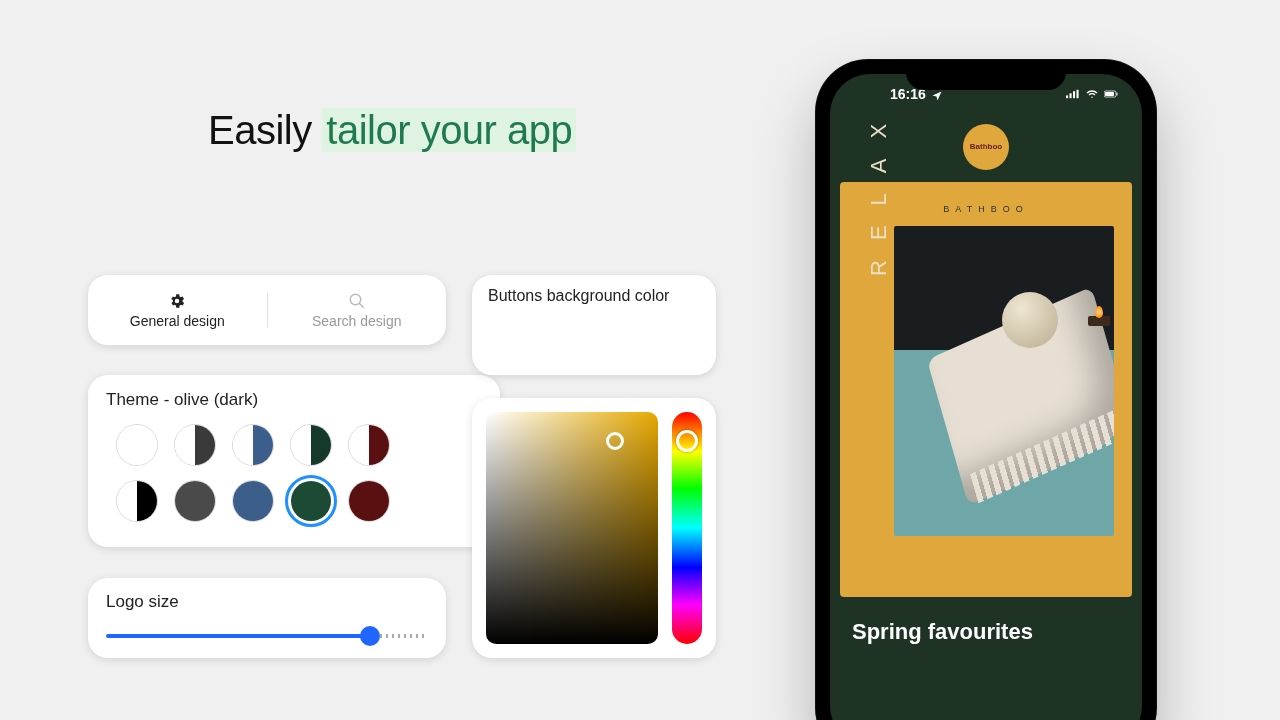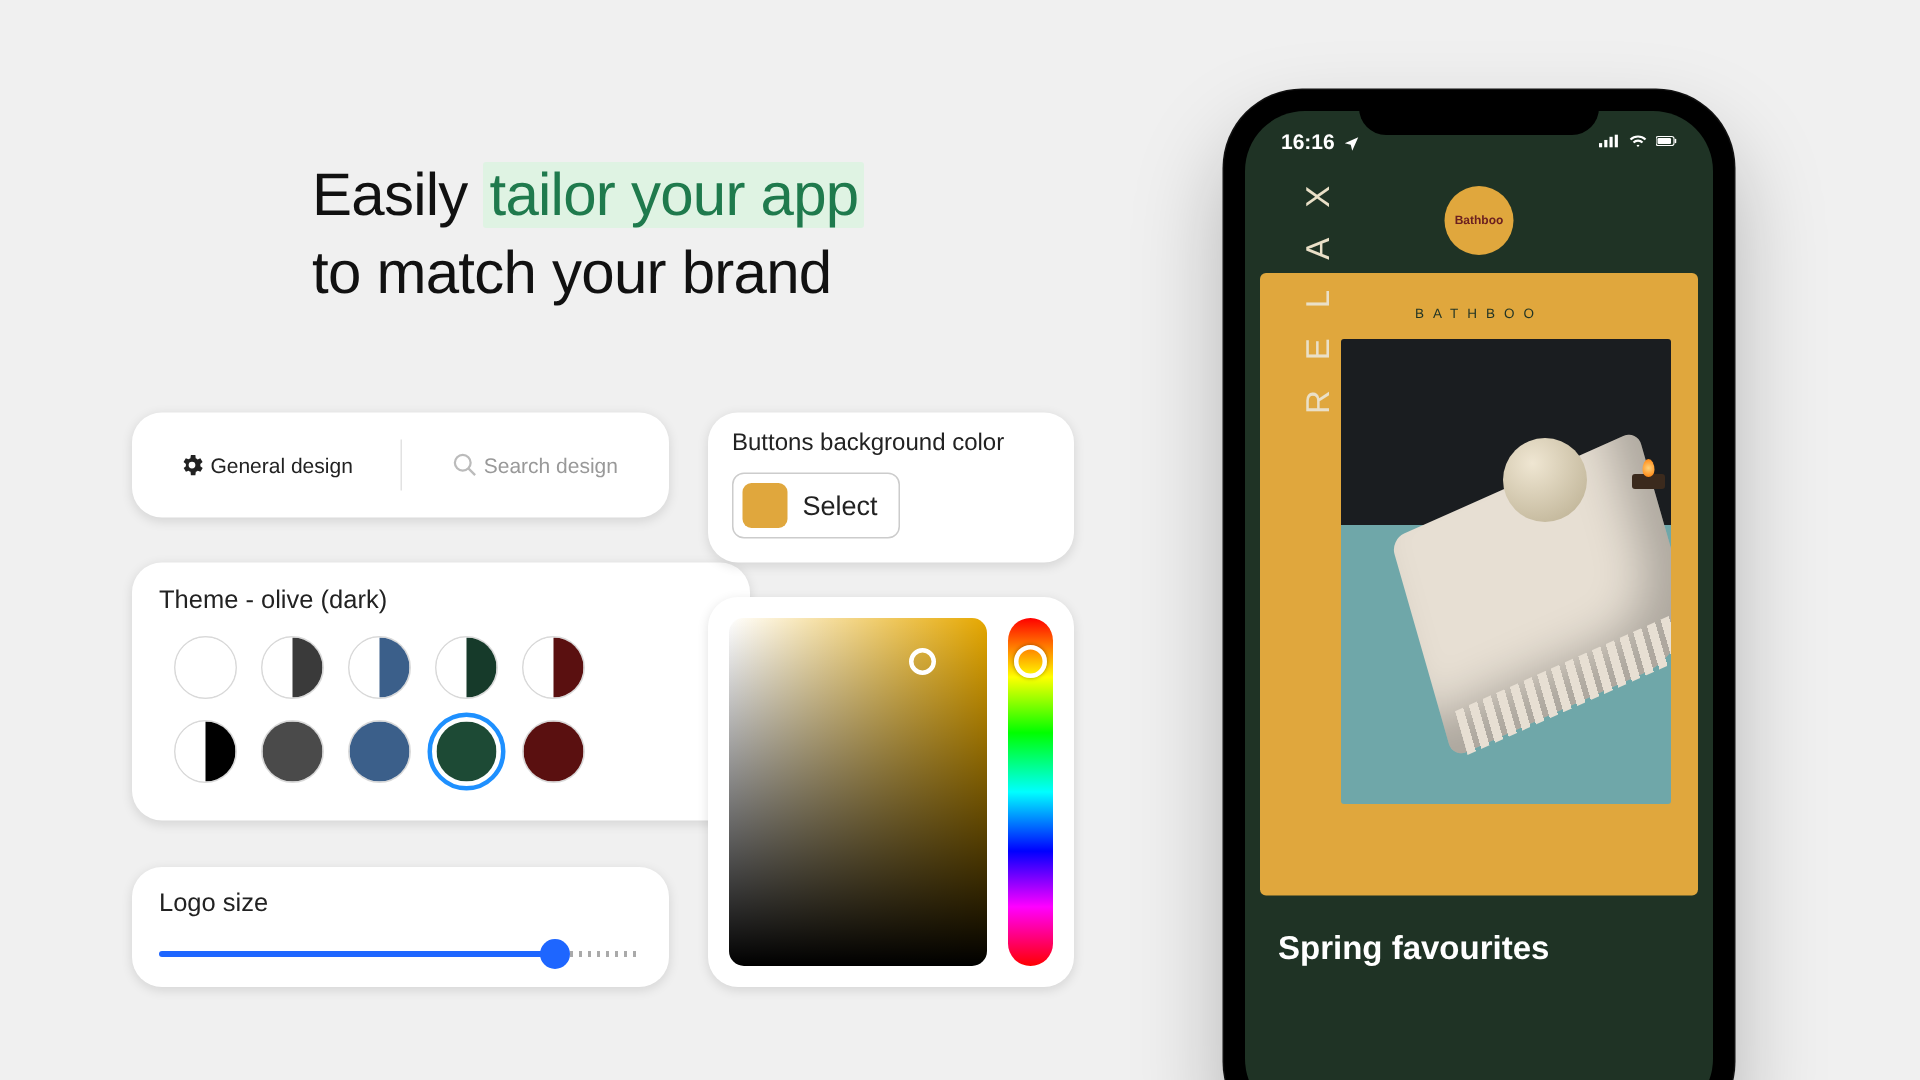--- a/index.html
+++ b/index.html
@@ -8,21 +8,21 @@
 
   
   .headline { position: absolute; left: 208px; top: 104px; font-size: 40px; font-weight: 500; color: #111; line-height: 1.3; letter-spacing: -0.5px; }
   .highlight { color: #1f7a4d; background: #dff3e3; padding: 0 4px; border-radius: 2px; }
 
   
   .card { position: absolute; background: #fff; border-radius: 20px; box-shadow: 0 2px 8px rgba(0,0,0,0.12); }
 
   
   .tabs-card { left: 88px; top: 275px; width: 358px; height: 70px; display: flex; align-items: center; }
-  .tab { flex: 1; display: flex; flex-direction: row; align-items: center; justify-content: center; gap: 3px; height: 100%; cursor: pointer; }
+  .tab { flex: 1; display: flex; flex-direction: column; align-items: center; justify-content: center; gap: 3px; height: 100%; cursor: pointer; }
   .tab-label { font-size: 14px; font-weight: 500; color: #999; }
   .tab.active .tab-label { color: #222; }
   .tab-div { width: 1px; height: 34px; background: #e2e2e2; }
   .gear-icon { width: 18px; height: 18px; fill: #222; }
   .search-icon { width: 18px; height: 18px; stroke: #bbb; fill: none; stroke-width: 2; }
 
   
   .theme-card { left: 88px; top: 375px; width: 412px; height: 172px; padding: 15px 18px 14px; }
   .theme-title { font-size: 17px; color: #222; margin-bottom: 14px; }
   .swatch-row { display: flex; gap: 16px; margin-bottom: 14px; padding-left: 10px; }
@@ -55,21 +55,21 @@
   .sat-cursor { position: absolute; width: 18px; height: 18px; border: 3px solid #fff; border-radius: 50%; top: 20px; right: 34px; }
   .hue-bar { width: 30px; border-radius: 15px; position: relative;
     background: linear-gradient(to bottom, #ff0000 0%, #ffff00 17%, #00ff00 33%, #00ffff 50%, #0000ff 67%, #ff00ff 83%, #ff0000 100%); }
   .hue-cursor { position: absolute; width: 22px; height: 22px; border: 3px solid #fff; border-radius: 50%; left: 50%; top: 18px; transform: translateX(-50%); box-shadow: 0 0 3px rgba(0,0,0,.4); }
 
   
   .phone { position: absolute; left: 816px; top: 60px; width: 340px; height: 700px; background: #000; border-radius: 52px; padding: 14px; box-shadow: 0 0 0 1px #111, 0 30px 60px rgba(0,0,0,.25); }
   .phone:before { content:""; position:absolute; top:0; left:50%; transform:translateX(-50%); width:160px; height:30px; background:#000; border-radius: 0 0 18px 18px; z-index:3; }
   .screen { width: 100%; height: 100%; background: #1f3325; border-radius: 40px; overflow: hidden; position: relative; color:#fff; }
   .status-bar { position: absolute; top: 12px; left: 0; right: 0; display:flex; justify-content:space-between; padding: 0 24px; font-size: 14px; font-weight:600; z-index:2;}
-  .status-left { display:flex; align-items:flex-end; gap:4px; }
+  .status-left { display:flex; align-items:flex-end; gap:4px;margin-left:36px; }
   .status-right { display:flex; align-items:center; gap:5px; }
   .loc-icon, .sig-icon, .wifi-icon, .bat-icon { width:14px; height:12px; fill:#fff; }
 
   .brand-logo { position:absolute; top:50px; left:50%; transform:translateX(-50%); width:46px; height:46px; border-radius:50%; background:#e0a73d; display:flex; align-items:center; justify-content:center; font-size:8px; color:#6b2020; font-weight:600; text-align:center; line-height:1; }
   .hero { position:absolute; top:108px; left:10px; right:10px; height:415px; background:#e0a73d; border-radius:4px; padding:22px 18px; }
   .hero-label { text-align:center; font-size:9px; letter-spacing:6px; color:#1f3325; margin-bottom:12px; }
   .hero-img-wrap { position:relative; width: 220px; height: 310px; margin: 0 0 0 auto; }
   .hero-img { position:absolute; inset:0; background:
      radial-gradient(circle at 70% 35%, #d6cdb8 0 26px, transparent 27px),
      linear-gradient(180deg, #1a1d20 0 40%, #6fa7a9 40% 100%);
@@ -80,21 +80,20 @@
   .candle:before{content:"";position:absolute;left:50%;top:-10px;transform:translateX(-50%);width:8px;height:12px;background:radial-gradient(circle,#ffd27a,#ff7a00);border-radius:50% 50% 50% 50% / 60% 60% 40% 40%;}
   .ball { position:absolute; left:108px; top:66px; width:56px; height:56px; border-radius:50%; background:radial-gradient(circle at 35% 30%, #efe6d2, #b9ad8f);}
   .relax { position:absolute; left:-28px; top:50px; transform: rotate(-90deg); transform-origin: left top; font-size:22px; letter-spacing:20px; color:#eae0c8; font-weight:300; }
   .section-title { position:absolute; left:22px; top:545px; font-size:22px; font-weight:700; }
 </style>
 </head>
 <body>
 
 <div class="headline">
   <span>Easily </span><span class="highlight">tailor your app</span><br>
-  <span> to match your brand</span>
 </div>
 
 <div class="card tabs-card">
   <div class="tab active">
     <svg class="gear-icon" viewBox="0 0 24 24">
         <path d="M19.4 13a7.5 7.5 0 000-2l2-1.6-2-3.4-2.4 1a7.6 7.6 0 00-1.7-1L15 3h-4l-.4 2.9a7.6 7.6 0 00-1.7 1l-2.4-1-2 3.4L6.6 11a7.5 7.5 0 000 2l-2 1.6 2 3.4 2.4-1a7.6 7.6 0 001.7 1L11 21h4l.4-2.9a7.6 7.6 0 001.7-1l2.4 1 2-3.4zM12 15a3 3 0 113-3 3 3 0 01-3 3z"></path>
       </svg>
     <span class="tab-label">General design</span>
   </div>
   <div class="tab-div"></div>
@@ -155,24 +154,20 @@
   <div class="logo-title">Logo size</div>
   <div class="slider-wrap">
     <div class="slider-track"></div>
     <div class="slider-rest"></div>
     <div class="slider-thumb"></div>
   </div>
 </div>
 
 <div class="card btncolor-card">
   <div class="btncolor-title">Buttons background color</div>
-  <div class="select-btn">
-    <div class="select-swatch"></div>
-    <span class="select-label">Select</span>
-  </div>
 </div>
 
 <div class="card picker-card">
   <div class="sat-box">
     <div class="sat-cursor"></div>
   </div>
   <div class="hue-bar">
     <div class="hue-cursor"></div>
   </div>
 </div>

